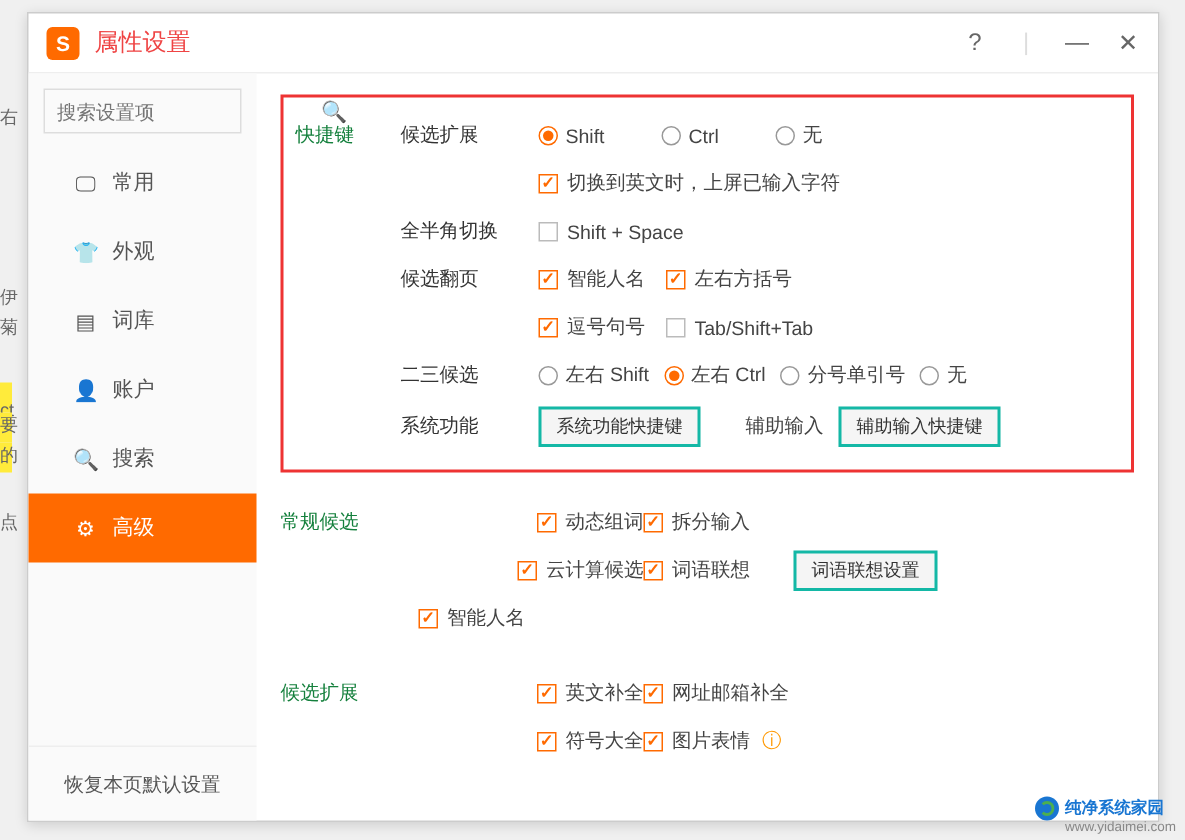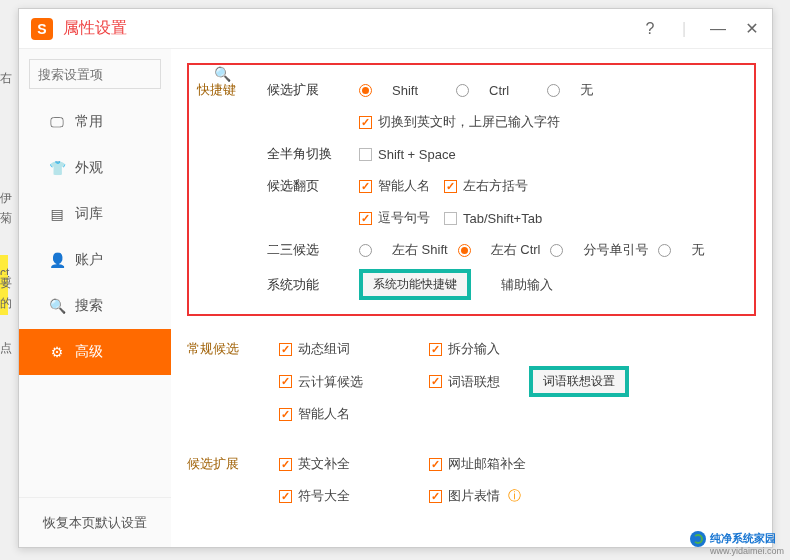--- a/index.html
+++ b/index.html
@@ -17,36 +17,36 @@
 .search-box { margin: 4px 10px 10px; border: 1px solid #ddd; height: 30px; display: flex; align-items: center; padding: 0 8px; color: #aaa; font-size: 13px; }
 .search-box input { border: none; outline: none; flex: 1; font-size: 13px; background: transparent; }
 .search-ico { color: #bbb; font-size: 14px; }
 .nav-item { height: 46px; display: flex; align-items: center; padding-left: 30px; font-size: 14px; color: #555; cursor: pointer; gap: 10px; }
 .nav-item.active { background: #ff6a00; color: #fff; }
 .nav-ico { width: 16px; text-align: center; font-size: 14px; }
 .restore { margin-top: auto; border-top: 1px solid #eee; height: 50px; display: flex; align-items: center; justify-content: center; font-size: 13px; color: #555; cursor: pointer; }
 .content { flex: 1; padding: 14px 16px 0 16px; overflow: hidden; font-size: 13px; color: #444; }
 .highlight-box { border: 2px solid #e33; padding: 10px 8px 12px; margin-bottom: 18px; }
 .row { display: flex; align-items: center; min-height: 30px; margin-bottom: 2px; }
-.sec-label { width: 70px; color: #a16207; font-size: 13px; }
+.sec-label { width: 70px; color: #15803d; font-size: 13px; }
 .sub-label { width: 92px; color: #333; }
 .opts { display: flex; align-items: center; gap: 14px; flex-wrap: wrap; }
-.radio { display: inline-flex; align-items: center; gap: 20px; cursor: pointer; }
+.radio { display: inline-flex; align-items: center; gap: 5px; cursor: pointer; }
 .radio-dot { width: 13px; height: 13px; border: 1.5px solid #999; border-radius: 50%; display: inline-flex; align-items: center; justify-content: center; }
 .radio.sel .radio-dot { border-color: #ff6a00; }
 .radio.sel .radio-dot::after { content: ''; width: 7px; height: 7px; background: #ff6a00; border-radius: 50%; }
 .check { display: inline-flex; align-items: center; gap: 6px; cursor: pointer; }
 .check-box { width: 13px; height: 13px; border: 1.5px solid #ff6a00; display: inline-flex; align-items: center; justify-content: center; }
 .check.on .check-box { background: #fff; }
 .check.on .check-box::after { content: '✓'; color: #ff6a00; font-size: 11px; line-height: 1; font-weight: bold; }
 .check.off .check-box { border-color: #bbb; }
-.btn { border: 4px solid #14b8a6; background: #f5f5f5; padding: 3px 10px; font-size: 12px; cursor: pointer; color: #333; }
+.btn { border: 2px solid #14b8a6; background: #f5f5f5; padding: 3px 10px; font-size: 12px; cursor: pointer; color: #333; }
 .indent { padding-left: 70px; }
 .indent2 { padding-left: 162px; }
-.col2 { display: inline-flex; width: 150px; }
+.col2 { display: inline-flex; width: 150px; justify-content: flex-end; }
 .help-ico { color: #ff9800; font-size: 13px; margin-left: 2px; }
 .watermark { position: absolute; right: 6px; bottom: 4px; font-size: 11px; color: #1976d2; display: flex; align-items: flex-start; gap: 4px; }
 .watermark-logo { width: 16px; height: 16px; background: #1976d2; border-radius: 50%; position: relative; }
 .watermark-logo::after { content: ''; position: absolute; left: 3px; top: 3px; width: 6px; height: 6px; border: 2px solid #4caf50; border-radius: 50%; border-left-color: transparent; }
 </style>
 </head>
 <body>
 
 <div class="bg-hints">
   <div style="position:absolute;top:70px;">右</div>
@@ -183,20 +183,21 @@
                 <span class="radio-dot"></span>
                 <span>无</span>
               </span>
           </div>
         </div>
         <div class="row indent" style="margin-top:4px;">
           <div class="sub-label">系统功能</div>
           <button class="btn">系统功能快捷键</button>
           <div style="width:30px;"></div>
           <div style="width:62px;">辅助输入</div>
+          <button class="btn">辅助输入快捷键</button>
         </div>
       </div>
 
       <div class="row">
         <div class="sec-label">常规候选</div>
         <div style="width:22px;"></div>
         <span class="check on col2">
             <span class="check-box"></span>
             <span>动态组词</span>
           </span>

